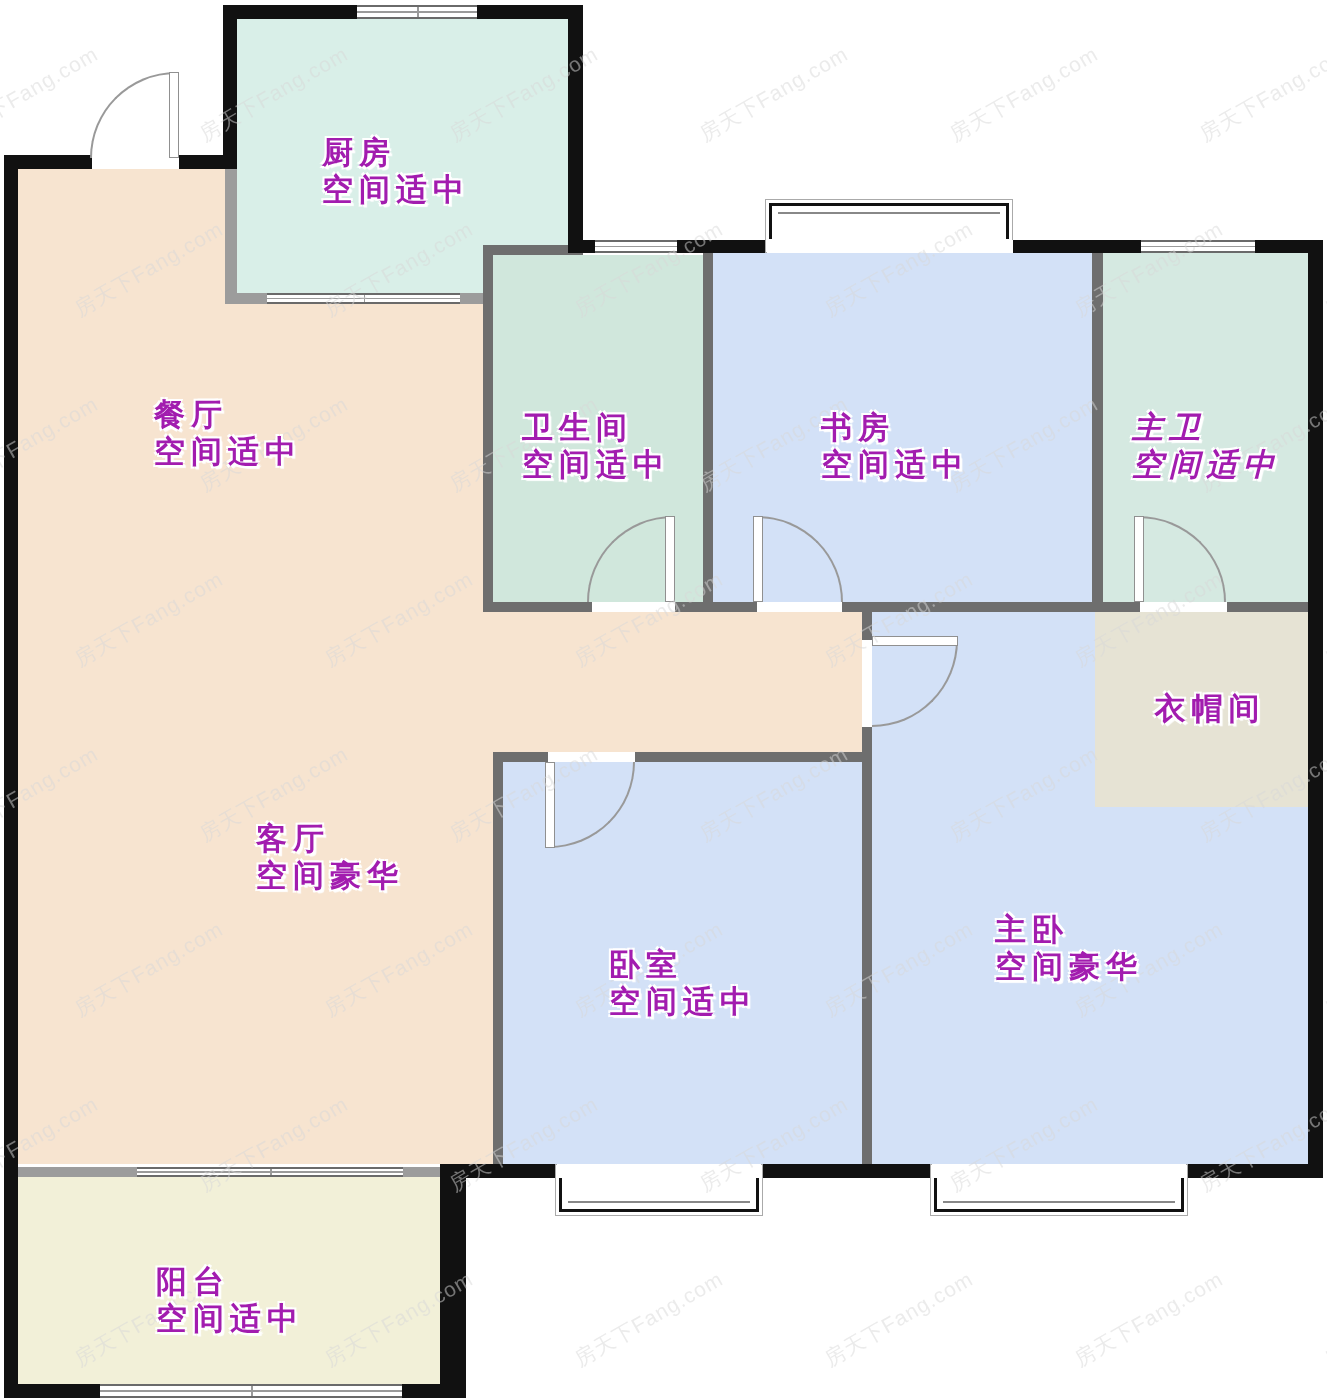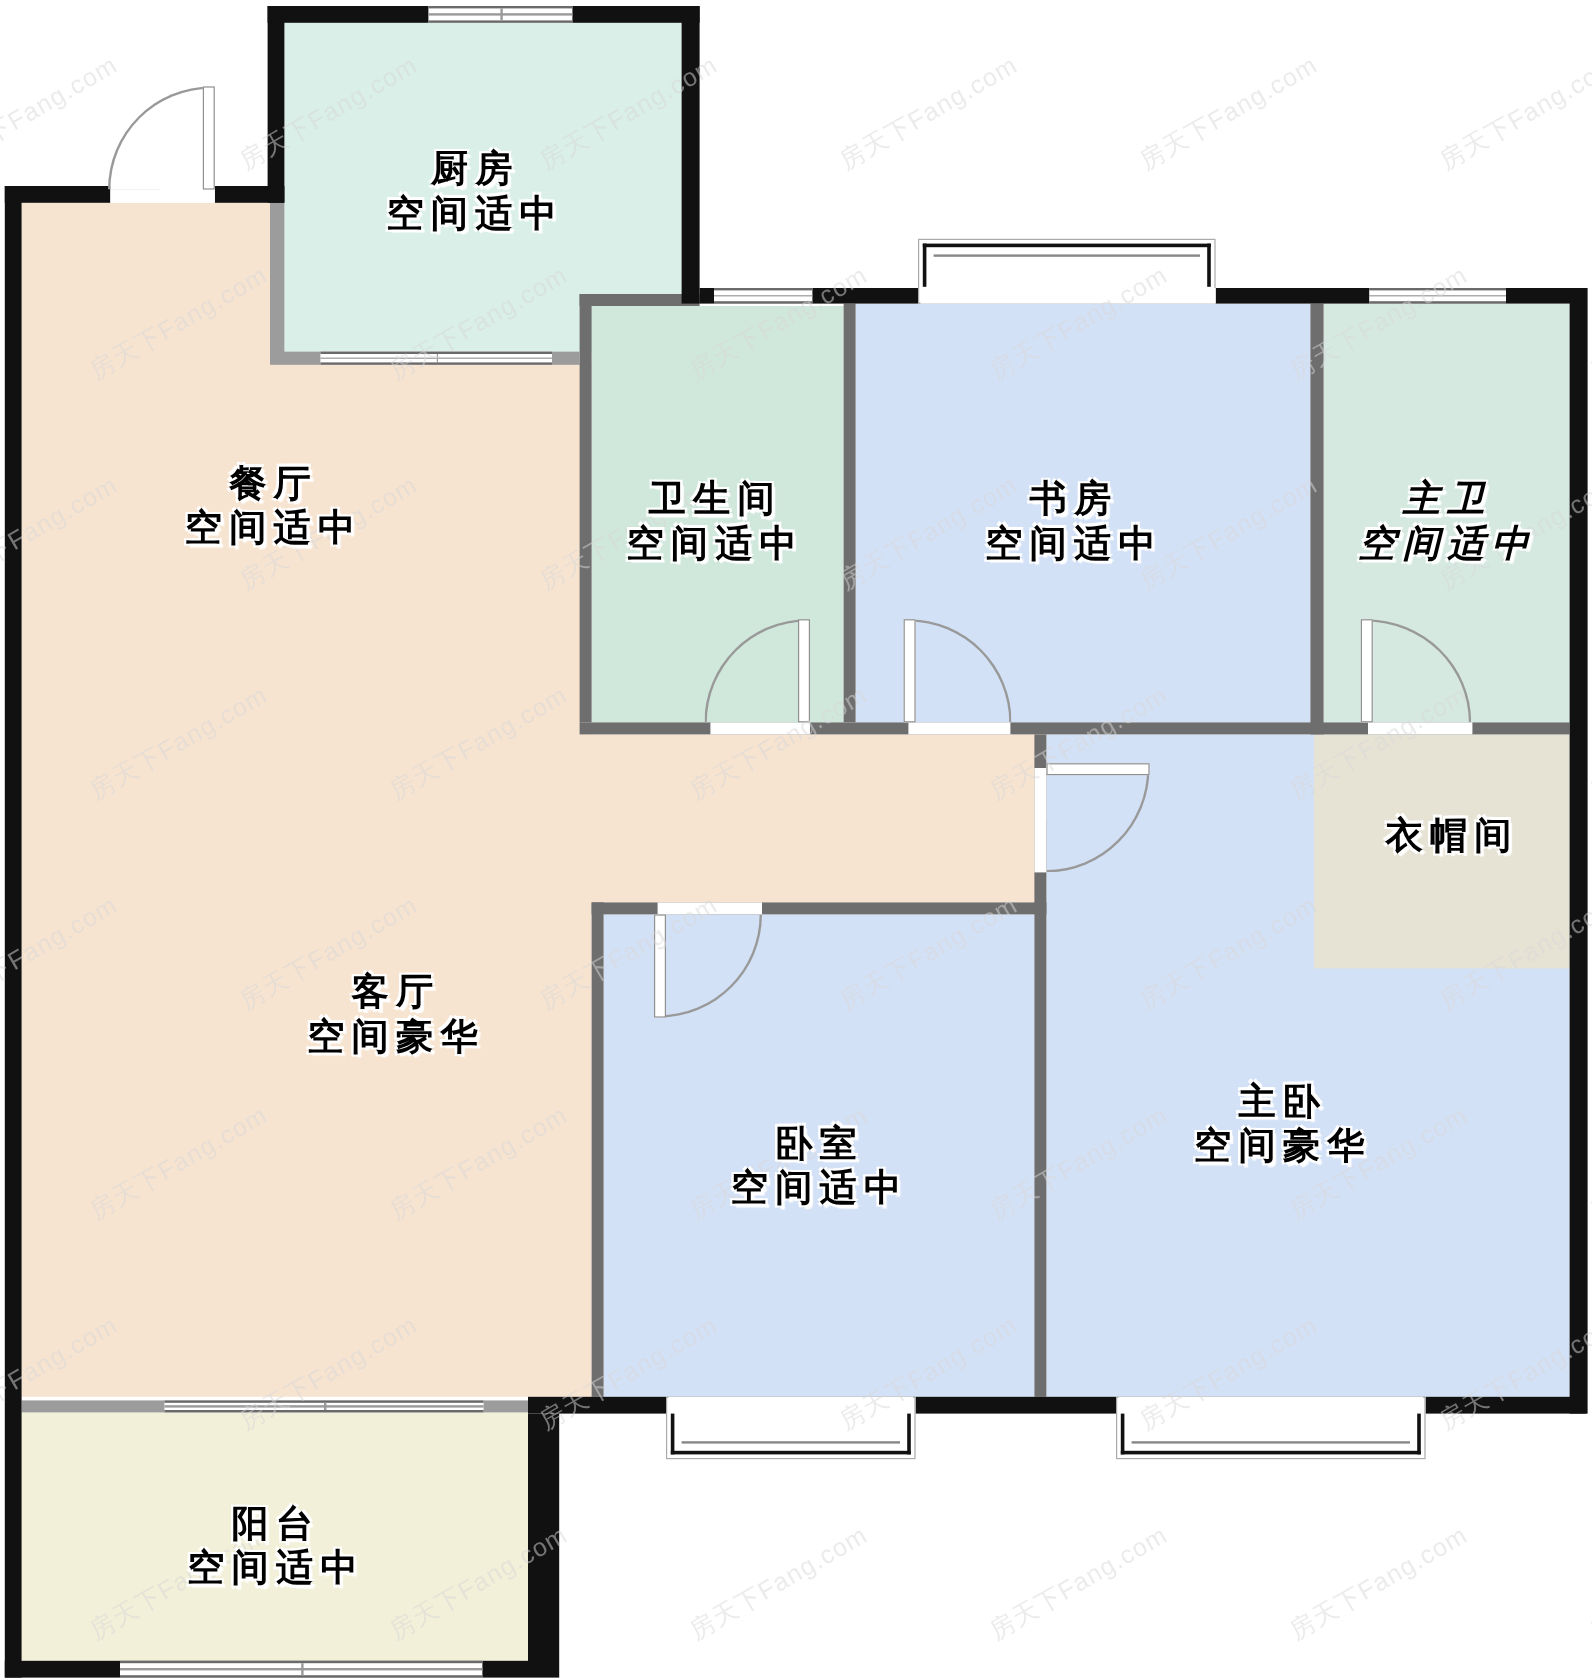--- a/index.html
+++ b/index.html
@@ -7,29 +7,30 @@
   #plan{
     position:relative;
     overflow:hidden;
     background:#ffffff;
     font-family:"Liberation Sans","DejaVu Sans",sans-serif;
   }
   .abs{position:absolute;}
   .room-label{
     position:absolute;
     z-index:40;
-    text-align:center;
+    text-align:left;
     font-weight:bold;
-    color:#000000;
+    color:#a21caf;
     font-size:31px;
     line-height:37px;
     letter-spacing:6px;
     white-space:nowrap;
     transform:translate(-50%,-50%);
     text-shadow:2px 2px 0 #fff,-2px -2px 0 #fff,2px -2px 0 #fff,-2px 2px 0 #fff,3px 3px 1px rgba(255,255,255,.95);
+    margin-top:12px;
   }
   .room-label span{display:block;}
   .wm{
     position:absolute;
     z-index:30;
     color:#d8d8d8;
     opacity:.5;
     font-size:21px;
     white-space:nowrap;
     transform:rotate(-30deg);

